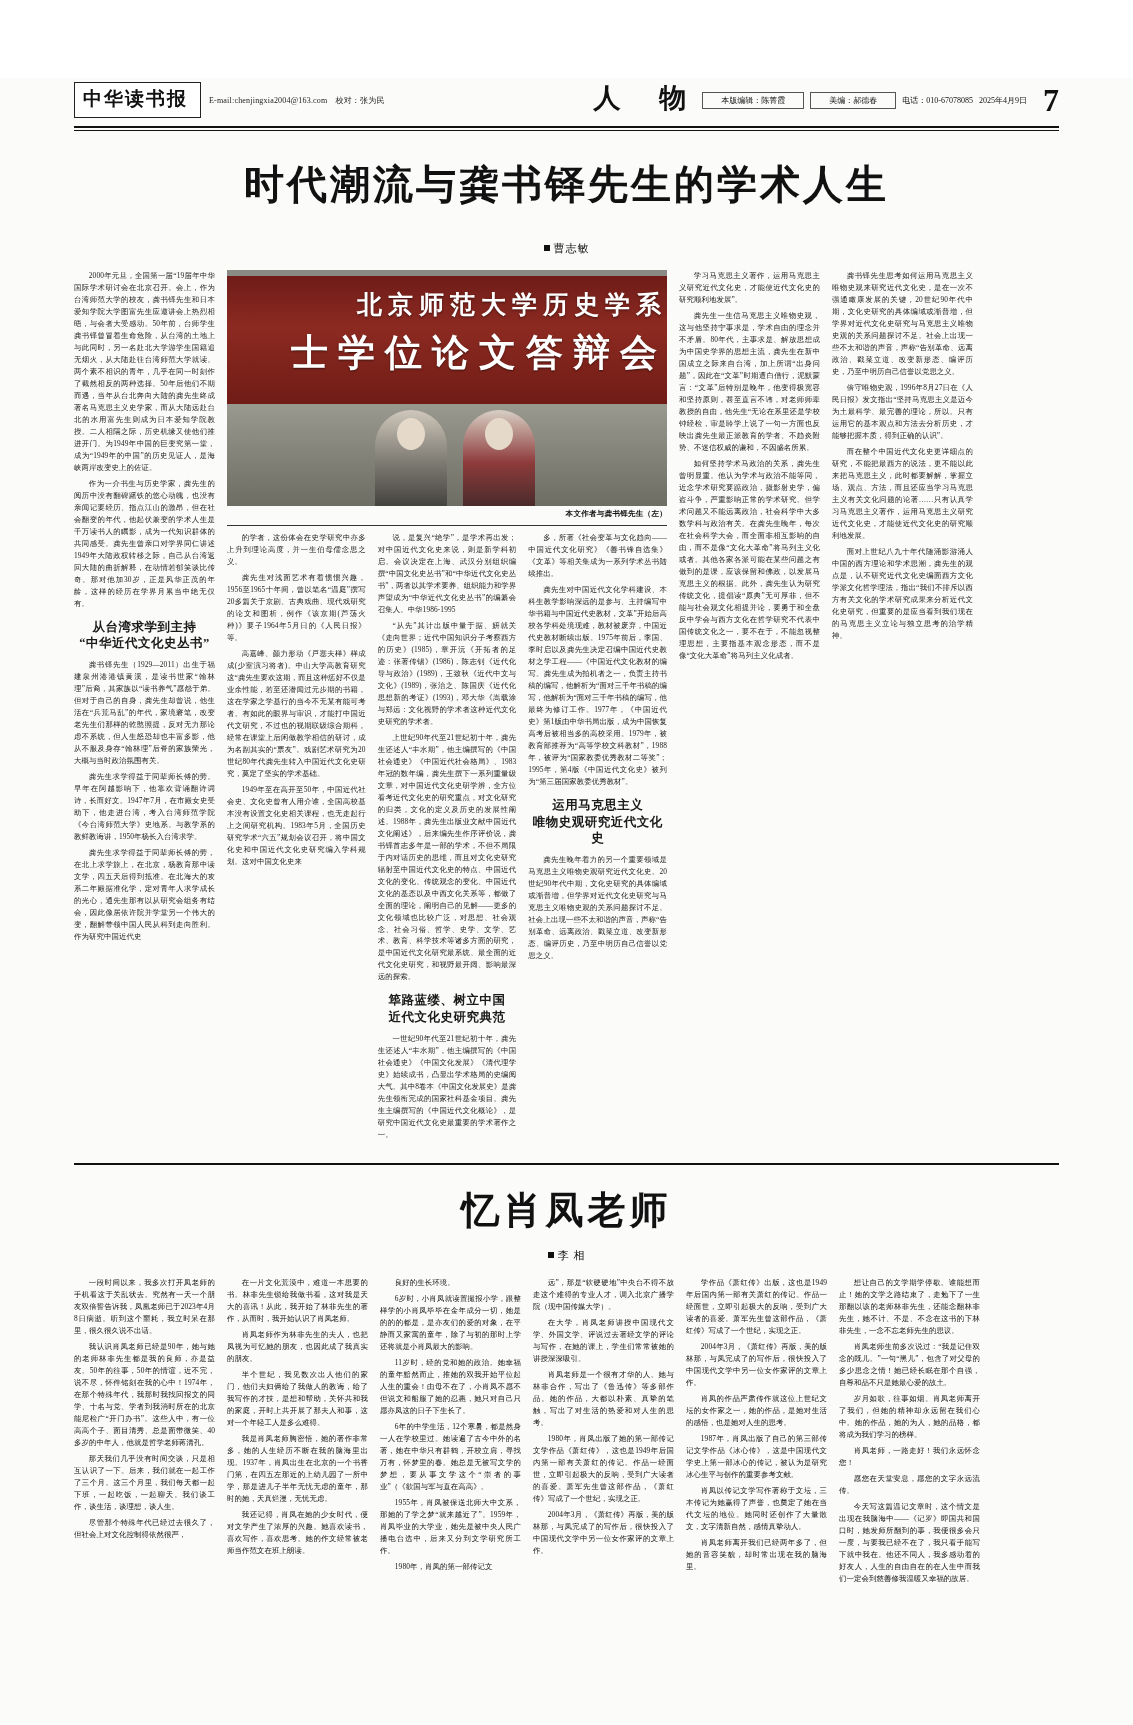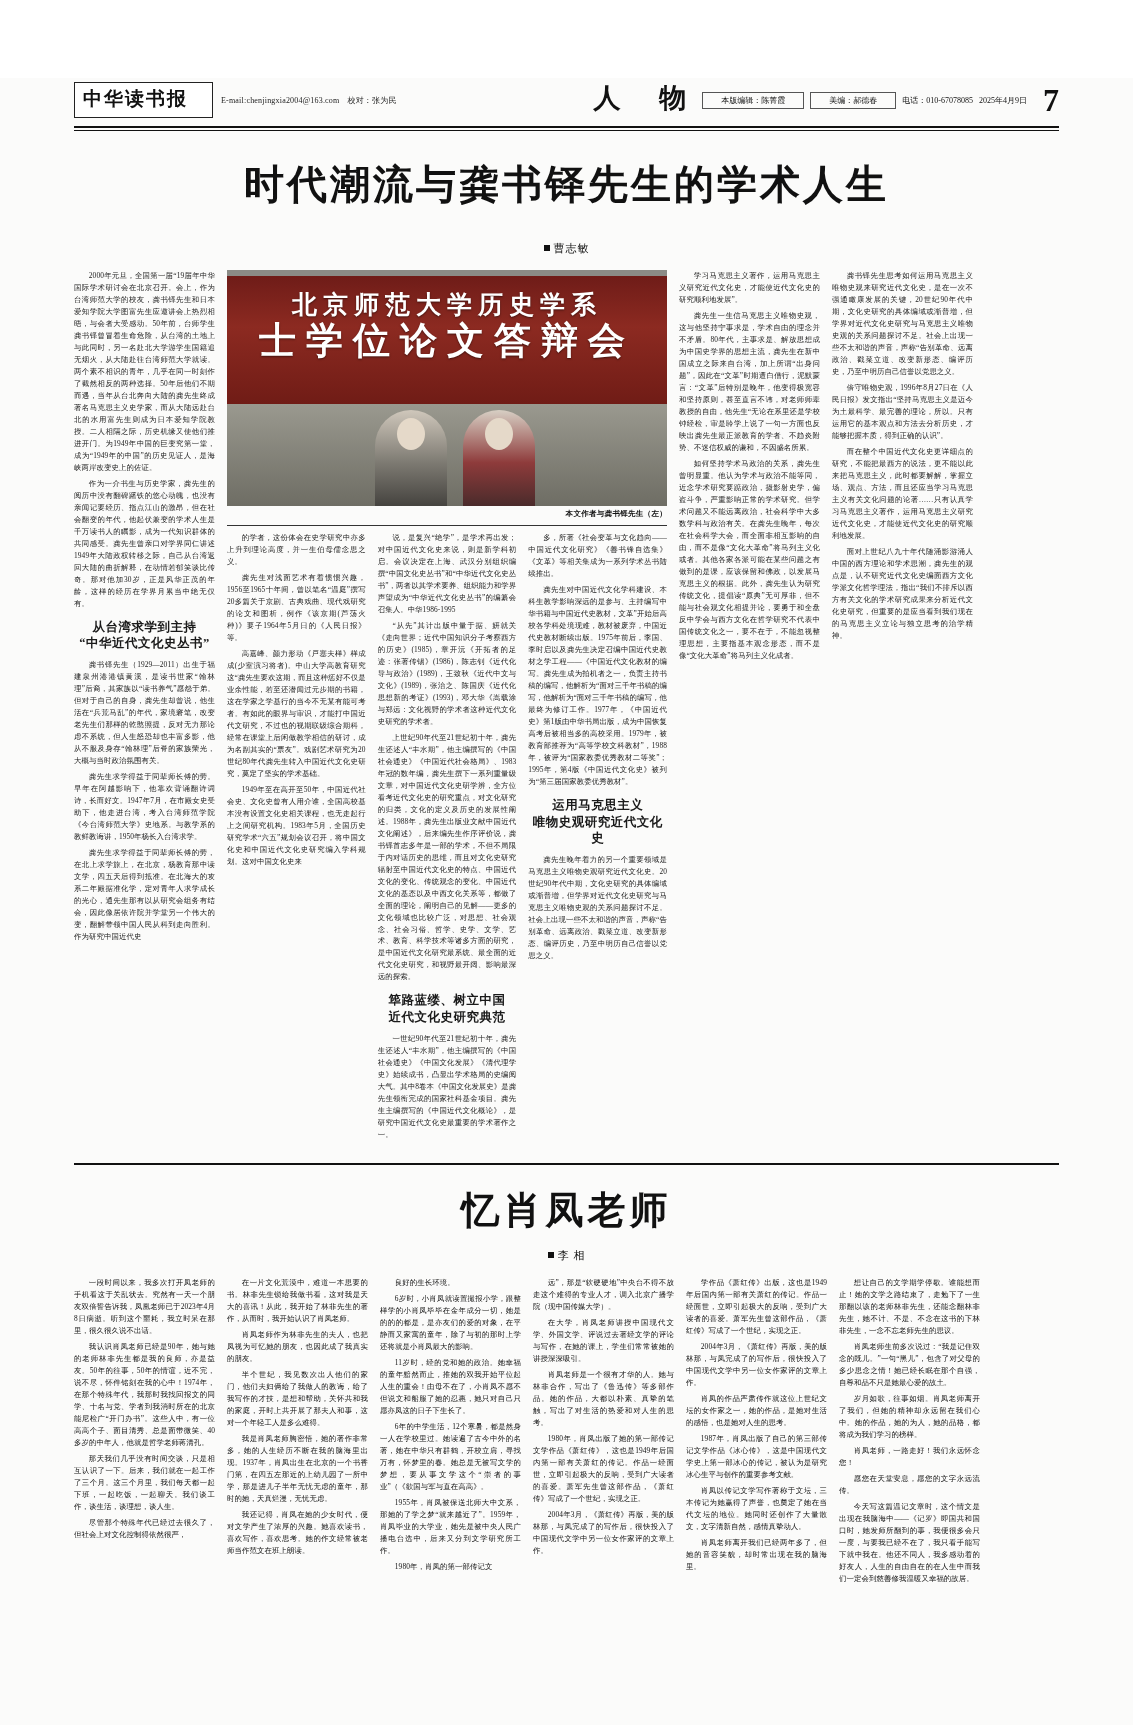--- a/index.html
+++ b/index.html
@@ -26,21 +26,21 @@
   
   .masthead {
     position: relative;
     margin: 78px 74px 0 74px;
     height: 44px;
     display: flex;
     align-items: center;
   }
   .logo-box {
     border: 1px solid #222;
-    padding: 3px 24px 5px 8px;
+    padding: 3px 12px 5px 8px;
     font-family: "Liberation Serif", serif;
     font-size: 19px;
     font-weight: bold;
     letter-spacing: 2px;
     color: #111;
     background: #fff;
     white-space: nowrap;
   }
   .mast-meta {
     font-size: 8px;
@@ -156,28 +156,28 @@
   .banner {
     position: absolute;
     left: 0; top: 6px;
     width: 100%;
     height: 128px;
     background: linear-gradient(180deg,#6f1c18 0%, #8c2a21 40%, #701c16 100%);
   }
   .banner-txt {
     position: absolute;
     width: 100%;
-    text-align: center;
+    text-align: right;
     color: #fff;
     font-weight: bold;
     letter-spacing: 6px;
     text-shadow: 0 1px 2px rgba(0,0,0,.5);
   }
   .banner-txt.l1 { top: 12px; font-size: 25px; }
-  .banner-txt.l2 { top: 40px; font-size: 37px; letter-spacing: 10px; }
+  .banner-txt.l2 { top: 52px; font-size: 37px; letter-spacing: 10px; }
   .photo-bottom {
     position: absolute;
     left: 0; top: 134px;
     width: 100%;
     height: 102px;
     background: linear-gradient(180deg,#9a998f 0%, #6e6d64 100%);
   }
   .person {
     position: absolute;
     bottom: 0;

